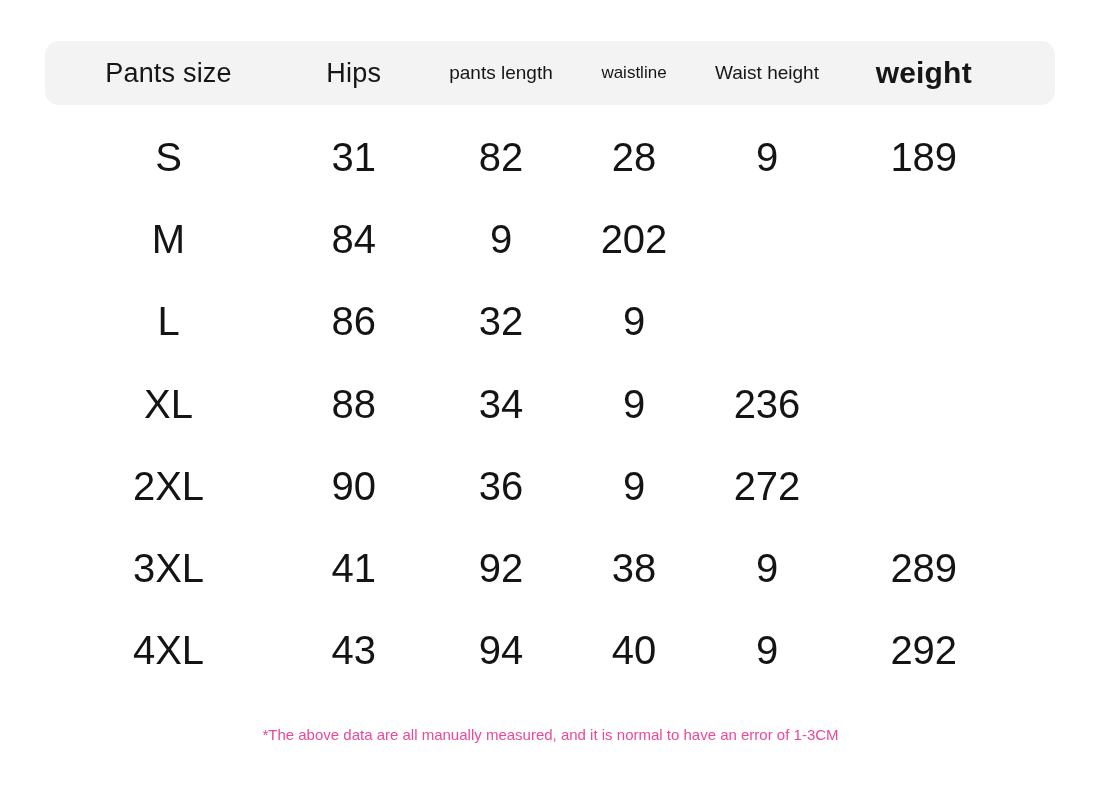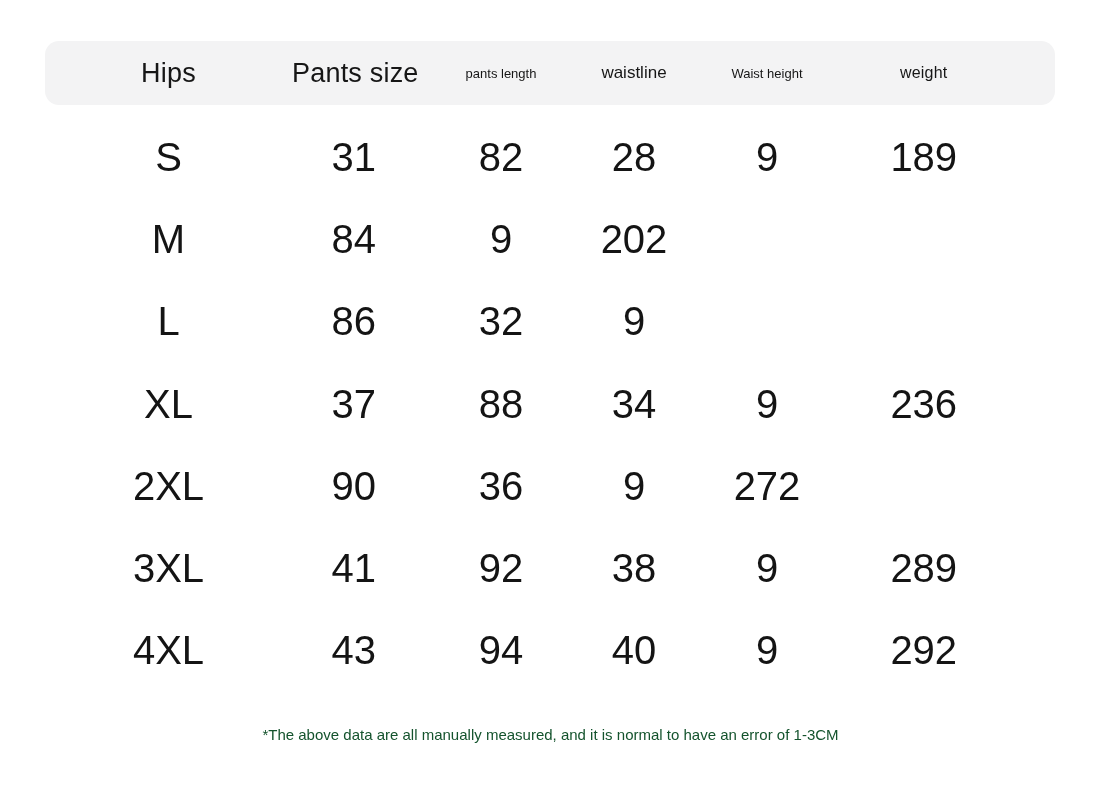--- a/index.html
+++ b/index.html
@@ -33,51 +33,51 @@
   .trow > div {
     text-align: center;
     white-space: nowrap;
   }
   .header-row {
     height: 64px;
     background: #f3f3f4;
     border-radius: 14px;
   }
   .h-lg  { font-size: 27px; font-weight: 500; letter-spacing: 0.2px; }
-  .h-lg2 { font-size: 16px; font-weight: 400; letter-spacing: 0.2px; }
+  .h-lg2 { font-size: 30px; font-weight: 700; letter-spacing: 0.2px; }
   .h-md  { font-size: 17px; font-weight: 400; }
-  .h-sm  { font-size: 13px; font-weight: 400; }
+  .h-sm  { font-size: 19px; font-weight: 400; }
   .table-body { padding-top: 11px; }
   .data-row {
     height: 82.3px;
     font-size: 40px;
     font-weight: 400;
     color: #141414;
   }
   .footnote {
     position: absolute;
     left: 0;
     top: 726px;
     width: 1101px;
     text-align: center;
     font-size: 15px;
     font-weight: 400;
-    color: #14532d;
+    color: #ec4899;
   }
 </style>
 </head>
 <body>
 
 <div class="sheet">
 
   <div class="size-table">
 
     <div class="trow header-row">
+      <div class="h-lg">Pants size</div>
       <div class="h-lg">Hips</div>
-      <div class="h-lg">Pants size</div>
       <div class="h-sm">pants length</div>
       <div class="h-md">waistline</div>
       <div class="h-sm">Waist height</div>
       <div class="h-lg2">weight</div>
     </div>
 
     <div class="table-body">
 
       <div class="trow data-row">
         <div>S</div>
@@ -97,21 +97,20 @@
 
       <div class="trow data-row">
         <div>L</div>
         <div>86</div>
         <div>32</div>
         <div>9</div>
       </div>
 
       <div class="trow data-row">
         <div>XL</div>
-        <div>37</div>
         <div>88</div>
         <div>34</div>
         <div>9</div>
         <div>236</div>
       </div>
 
       <div class="trow data-row">
         <div>2XL</div>
         <div>90</div>
         <div>36</div>

